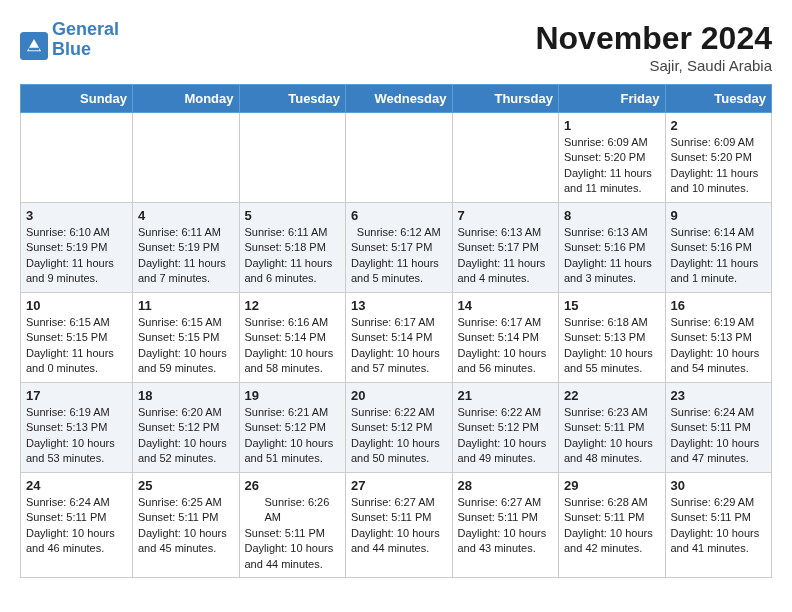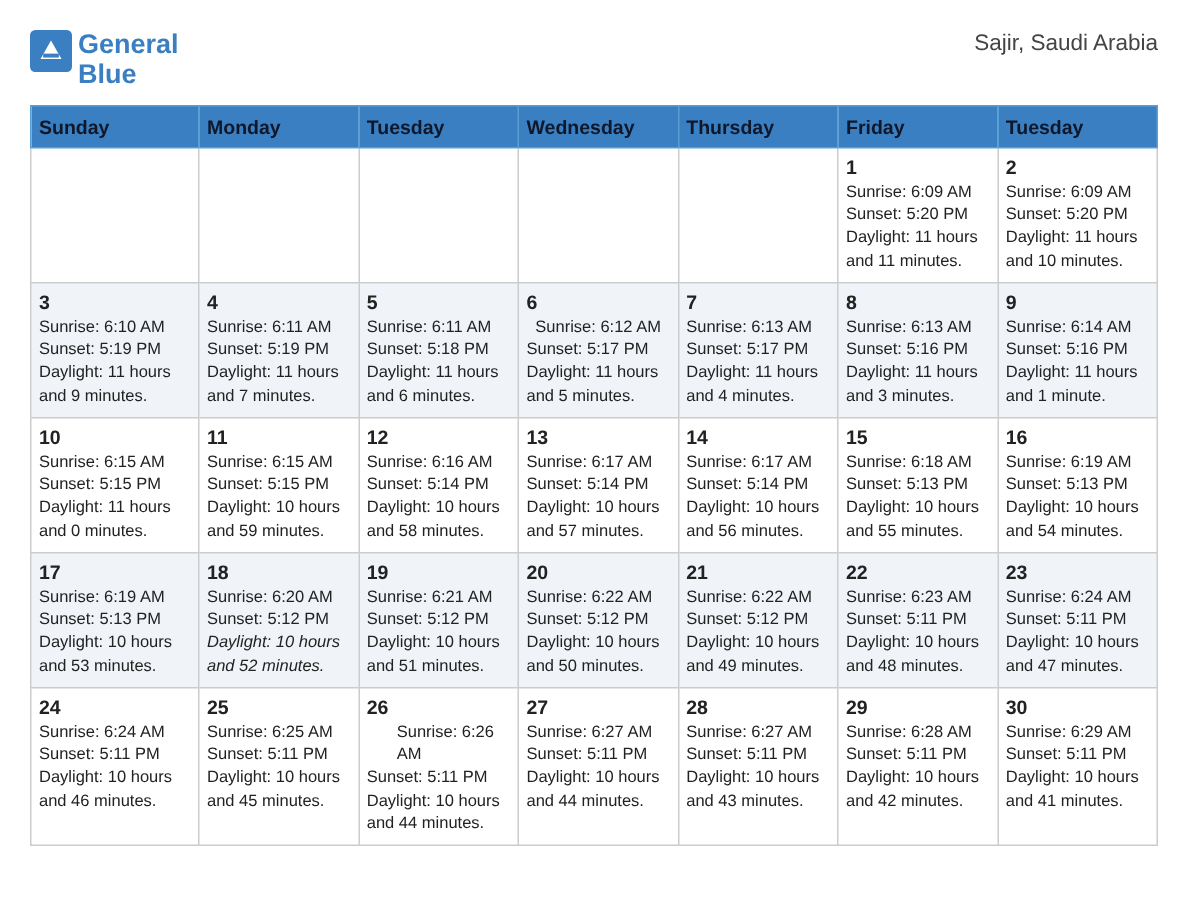--- a/index.html
+++ b/index.html
@@ -11,21 +11,21 @@
       padding: 20px;
     }
     .header {
       display: flex;
       justify-content: space-between;
       align-items: flex-start;
       margin-bottom: 10px;
     }
     .logo {
       display: flex;
-      align-items: flex-start;
+      align-items: flex-end;
       gap: 4px;
     }
     .logo-text {
       font-size: 18px;
       font-weight: bold;
       color: #1a1a1a;
       line-height: 1.1;
     }
     .logo-text span { color: #3a7fc1; }
     .logo-icon {
@@ -42,25 +42,25 @@
       font-size: 15px;
       color: #444;
     }
     table {
       width: 100%;
       border-collapse: collapse;
       table-layout: fixed;
     }
     th {
       background-color: #3a7fc1;
-      color: #0f172a;
+      color: #ffffff;
       font-size: 13px;
       font-weight: bold;
       padding: 6px 5px;
-      text-align: left;
+      text-align: right;
       border: 1px solid #5a9fd4;
     }
     td {
       vertical-align: top;
       border: 1px solid #ccc;
       padding: 5px 5px;
       font-size: 11px;
       color: #222;
       height: 90px;
       background: #fff;
@@ -86,20 +86,21 @@
       <polygon points="8,22 16,8 24,22" fill="white"></polygon>
       <rect x="10" y="18" width="12" height="3" fill="#3a7fc1"></rect>
     </svg>
     <div>
       <div class="logo-text">
         <span>General</span><br><span style="color:#3a7fc1">Blue</span>
       </div>
     </div>
   </div>
   <div class="title-block">
+    <div class="month-title">November 2024</div>
     <div class="location">Sajir, Saudi Arabia</div>
   </div>
 </div>
 
 <table>
   <thead>
     <tr>
       <th>Sunday</th>
       <th>Monday</th>
       <th>Tuesday</th>
@@ -221,21 +222,21 @@
         <td>
           <span class="day-num">17</span>
           <div style="line-height: 1.4;">Sunrise: 6:19 AM</div>
           <div style="line-height: 1.4;">Sunset: 5:13 PM</div>
           <div style="line-height: 1.4;">Daylight: 10 hours and 53 minutes.</div>
         </td>
         <td>
           <span class="day-num">18</span>
           <div style="line-height: 1.4;">Sunrise: 6:20 AM</div>
           <div style="line-height: 1.4;">Sunset: 5:12 PM</div>
-          <div style="line-height: 1.4; font-style: italic;">Daylight: 10 hours and 52 minutes.</div>
+          <div style="line-height: 1.4;">Daylight: 10 hours and 52 minutes.</div>
         </td>
         <td>
           <span class="day-num">19</span>
           <div style="line-height: 1.4;">Sunrise: 6:21 AM</div>
           <div style="line-height: 1.4;">Sunset: 5:12 PM</div>
           <div style="line-height: 1.4;">Daylight: 10 hours and 51 minutes.</div>
         </td>
         <td>
           <span class="day-num">20</span>
           <div style="line-height: 1.4;">Sunrise: 6:22 AM</div>

